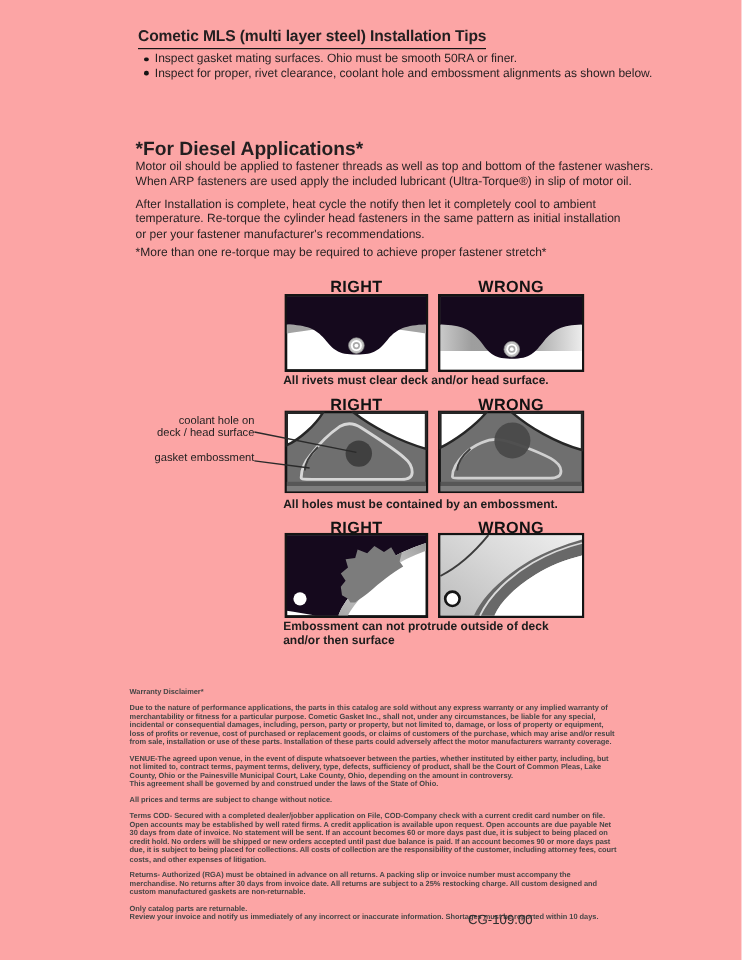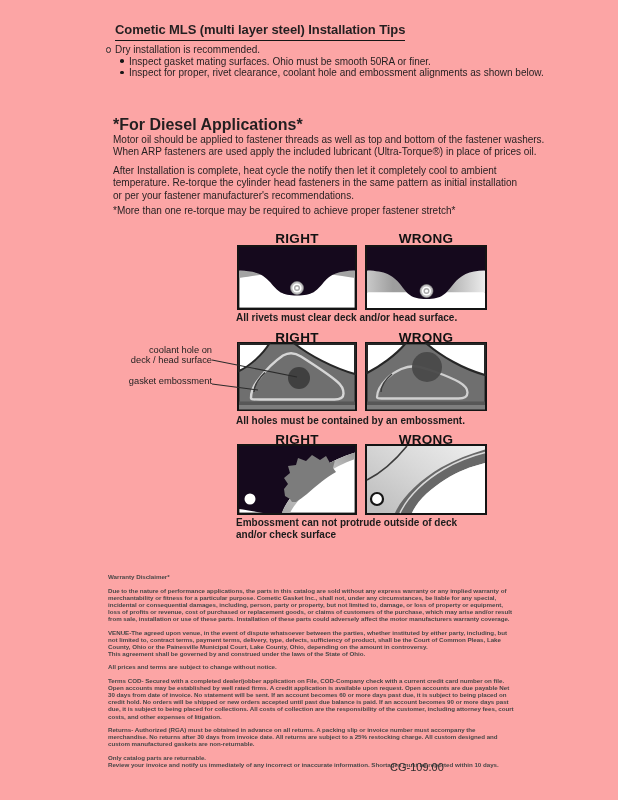--- a/index.html
+++ b/index.html
@@ -30,30 +30,29 @@
   .footer-code{position:absolute;left:390px;top:761px;font-size:11px;color:#2e2e2e;}
 </style>
 </head>
 <body>
 
 <div class="page">
 
   <h1 class="title">Cometic MLS (multi layer steel) Installation Tips</h1>
 
   <ul class="tips">
-    <li><span class="ring"></span><span>Dry installation is recommended.</span></li>
     <li class="sub"><span class="dot"></span><span>Inspect gasket mating surfaces.  Ohio must be smooth 50RA or finer.</span></li>
     <li class="sub"><span class="dot"></span><span>Inspect for proper, rivet clearance, coolant hole and embossment alignments as shown below.</span></li>
   </ul>
 
   <h2 class="diesel-h">*For Diesel Applications*</h2>
 
   <div class="para" id="p1">
     <div>Motor oil should be applied to fastener threads as well as top and bottom of the fastener washers.</div>
-    <div>When ARP fasteners are used apply the included lubricant (Ultra-Torque®) in place of prices oil.</div>
+    <div>When ARP fasteners are used apply the included lubricant (Ultra-Torque®) in slip of motor oil.</div>
   </div>
   <div class="para" id="p2">
     <div>After Installation is complete, heat cycle the notify then let it completely cool to ambient</div>
     <div>temperature. Re-torque the cylinder head fasteners in the same pattern as initial installation</div>
     <div>or per your fastener manufacturer's recommendations.</div>
   </div>
   <div class="para" id="p3">
     <div>*More than one re-torque may be required to achieve proper fastener stretch*</div>
   </div>
 
@@ -175,21 +174,21 @@
       <path d="M2,36 C18,28 33,13 42,2" fill="none" stroke="#3c3c3c" stroke-width="1.6"></path>
       <path d="M30,69 C37,53 55,36 76,23.5 C90,15.5 106,9.5 120,5.5 L120,19 C106,22.5 93,27.5 81,35 C65,45 52,57 47,69 Z" fill="#686868"></path>
       <path d="M35,69 C43,52 60,36 79,25 C92,17.5 106,12 120,8.5" fill="none" stroke="#dadada" stroke-width="1.5"></path>
       <path d="M47,69 C52,57 65,45 81,35 C93,27.5 106,22.5 120,19 V69 Z" fill="#ffffff"></path>
       <circle cx="12" cy="55" r="6" fill="#ffffff" stroke="#161616" stroke-width="2.2"></circle>
     </svg>
   </div>
 
   <div class="caption" style="top:517px">
     <div>Embossment can not protrude outside of deck</div>
-    <div>and/or check surface</div>
+    <div>and/or then surface</div>
   </div>
 
   <div class="legal">
     <div class="lh">Warranty Disclaimer*</div>
     <p>Due to the nature of performance applications, the parts in this catalog are sold without any express warranty or any implied warranty of merchantability or fitness for a particular purpose.  Cometic Gasket Inc., shall not, under any circumstances, be liable for any special, incidental or consequential damages, including, person, party or property, but not limited to, damage, or loss of property or equipment, loss of profits or revenue, cost of purchased or replacement goods, or claims of customers of the purchase, which may arise and/or result from sale, installation or use of these parts.  Installation of these parts could adversely affect the motor manufacturers warranty coverage.</p>
     <p class="mb0">VENUE-The agreed upon venue, in the event of dispute whatsoever between the parties, whether instituted by either party, including, but not limited to, contract terms, payment terms, delivery, type, defects, sufficiency of product, shall be the Court of Common Pleas, Lake County, Ohio or the Painesville Municipal Court, Lake County, Ohio, depending on the amount in controversy.</p>
     <p>This agreement shall be governed by and construed under the laws of the State of Ohio.</p>
     <p>All prices and terms are subject to change without notice.</p>
     <p>Terms COD- Secured with a completed dealer/jobber application on File, COD-Company check with a current credit card number on file.  Open accounts may be established by well rated firms.  A credit application is available upon request.  Open accounts are due payable Net 30 days from date of invoice.  No statement will be sent.  If an account becomes 60 or more days past due, it is subject to being placed on credit hold.  No orders will be shipped or new orders accepted until past due balance is paid.  If an account becomes 90 or more days past due, it is subject to being placed for collections.  All costs of collection are the responsibility of the customer, including attorney fees, court costs, and other expenses of litigation.</p>
     <p>Returns- Authorized (RGA) must be obtained in advance on all returns.  A packing slip or invoice number must accompany the merchandise.  No returns after 30 days from invoice date.  All returns are subject to a 25% restocking charge.  All custom designed and custom manufactured gaskets are non-returnable.</p>

